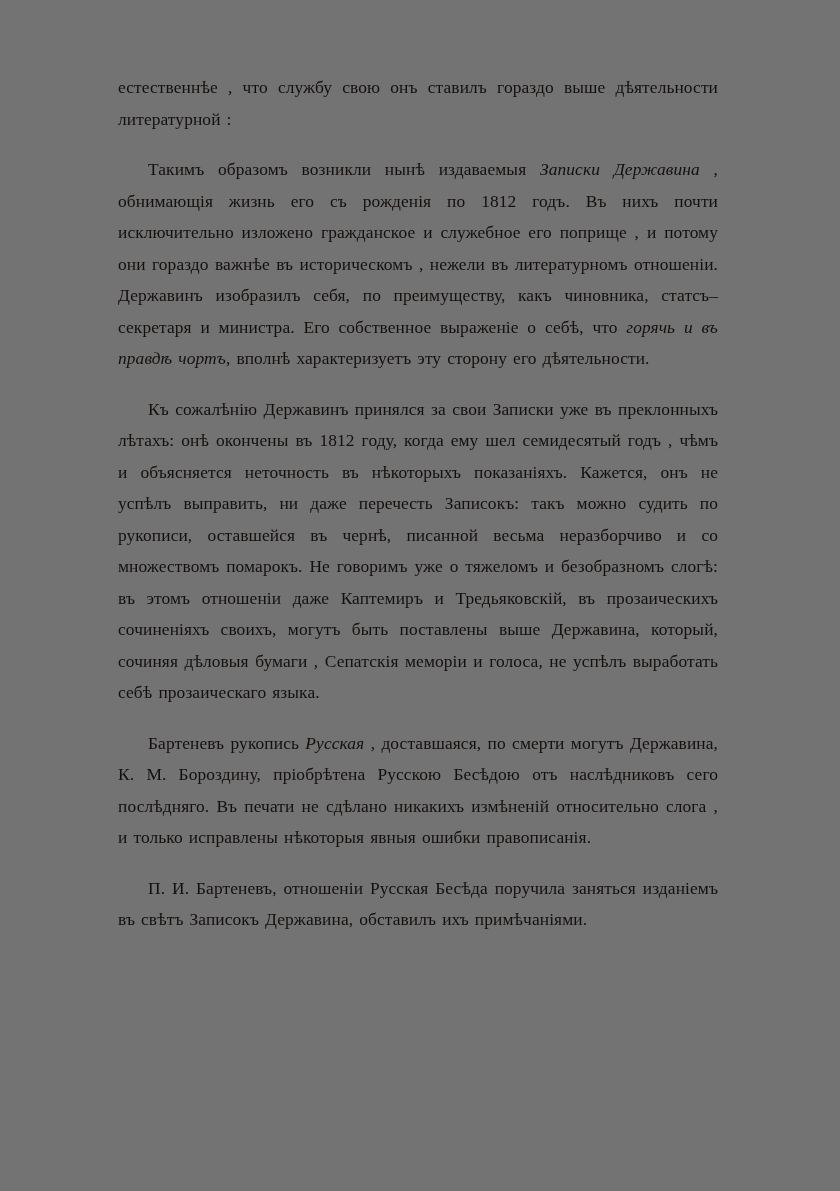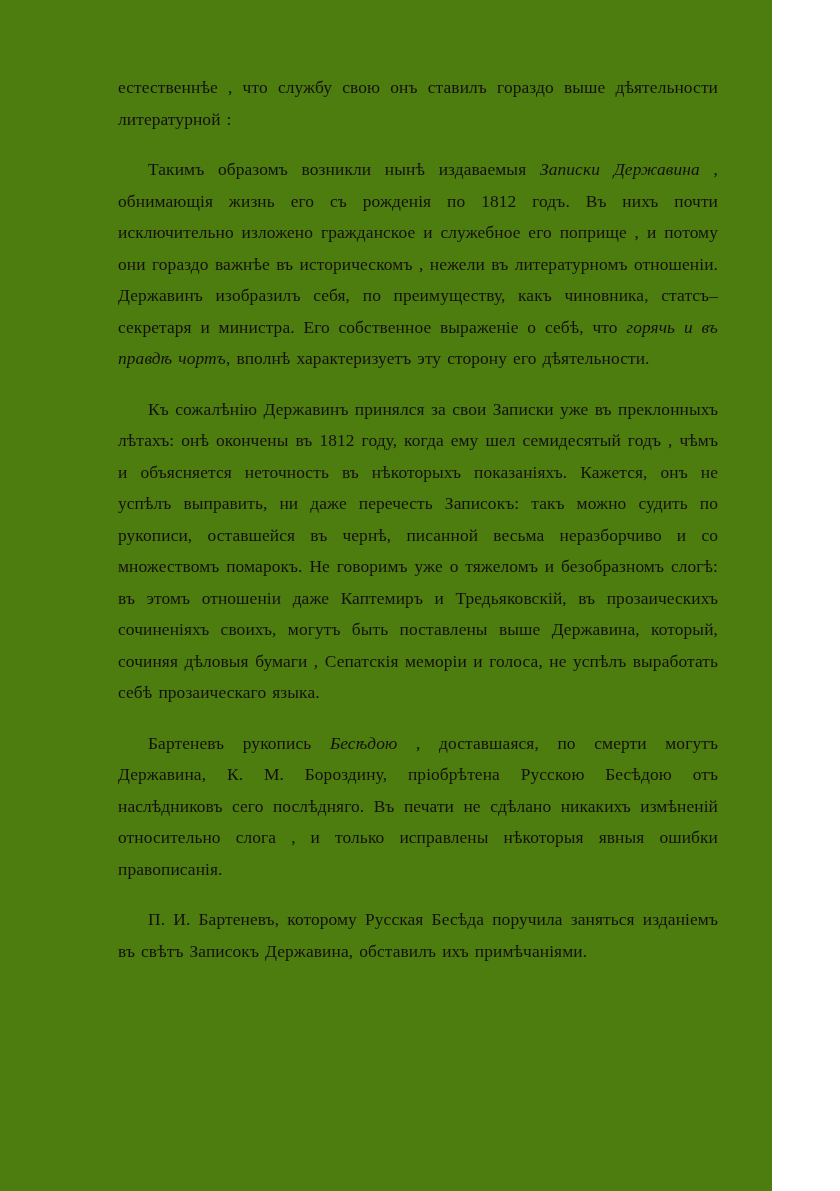--- a/index.html
+++ b/index.html
@@ -12,23 +12,23 @@
     height: 1191px;
     font-family: "Liberation Serif", serif;
     color: #14100e;
     position: relative;
     overflow: hidden;
   }
   .page {
     position: absolute;
     left: 0;
     top: 0;
-    width: 772px;
+    width: 840px;
     height: 1191px;
-    background: #4d7c0f;
+    background: #737373;
   }
   .text-column {
     position: absolute;
     left: 118px;
     top: 72px;
     width: 600px;
   }
   .para {
     font-size: 17.4px;
     line-height: 31.5px;
@@ -65,18 +65,18 @@
 <div class="page">
   <div class="text-column">
 
     <p class="para"><span>естественнѣе , что службу свою онъ ставилъ гораздо выше дѣятельности литературной :</span></p>
 
 
     <p class="para indent-first"><span>Такимъ образомъ возникли нынѣ издаваемыя </span><span class="it">Записки Державина</span><span> , обнимающія жизнь его съ рожденія по 1812 годъ. Въ нихъ почти исключительно изложено гражданское и служебное его поприще , и потому они гораздо важнѣе въ историческомъ , нежели въ литературномъ отношеніи. Державинъ изобразилъ себя, по преимуществу, какъ чиновника, статсъ–секретаря и министра. Его собственное выраженіе о себѣ, что </span><span class="it">горячь и въ правдѣ чортъ</span><span>, вполнѣ характеризуетъ эту сторону его дѣятельности.</span></p>
 
     <p class="para indent-first"><span>Къ сожалѣнію Державинъ принялся за свои Записки уже въ преклонныхъ лѣтахъ: онѣ окончены въ 1812 году, когда ему шел семидесятый годъ , чѣмъ и объясняется неточность въ нѣкоторыхъ показаніяхъ. Кажется, онъ не успѣлъ выправить, ни даже перечесть Записокъ: такъ можно судить по рукописи, оставшейся въ чернѣ, писанной весьма неразборчиво и со множествомъ помарокъ. Не говоримъ уже о тяжеломъ и безобразномъ слогѣ: въ этомъ отношеніи даже Каптемиръ и Тредьяковскій, въ прозаическихъ сочиненіяхъ своихъ, могутъ быть поставлены выше Державина, который, сочиняя дѣловыя бумаги , Сепатскія меморіи и голоса, не успѣлъ выработать себѣ прозаическаго языка.</span></p>
 
-    <p class="para indent-first"><span>Бартеневъ рукопись </span><span class="it">Бесѣдою</span><span> , доставшаяся, по смерти могутъ Державина, К. М. Бороздину, пріобрѣтена Русскою Бесѣдою отъ наслѣдниковъ сего послѣдняго. Въ печати не сдѣлано никакихъ измѣненій относительно слога , и только исправлены нѣкоторыя явныя ошибки правописанія.</span></p>
+    <p class="para indent-first"><span>Бартеневъ рукопись </span><span class="it">Русская</span><span> , доставшаяся, по смерти могутъ Державина, К. М. Бороздину, пріобрѣтена Русскою Бесѣдою отъ наслѣдниковъ сего послѣдняго. Въ печати не сдѣлано никакихъ измѣненій относительно слога , и только исправлены нѣкоторыя явныя ошибки правописанія.</span></p>
 
-    <p class="para indent-first"><span>П. И. Бартеневъ, которому Русская Бесѣда поручила заняться изданіемъ въ свѣтъ Записокъ Державина, обставилъ ихъ примѣчаніями.</span></p>
+    <p class="para indent-first"><span>П. И. Бартеневъ, отношеніи Русская Бесѣда поручила заняться изданіемъ въ свѣтъ Записокъ Державина, обставилъ ихъ примѣчаніями.</span></p>
 
   </div>
 </div>
 
 </body></html>

